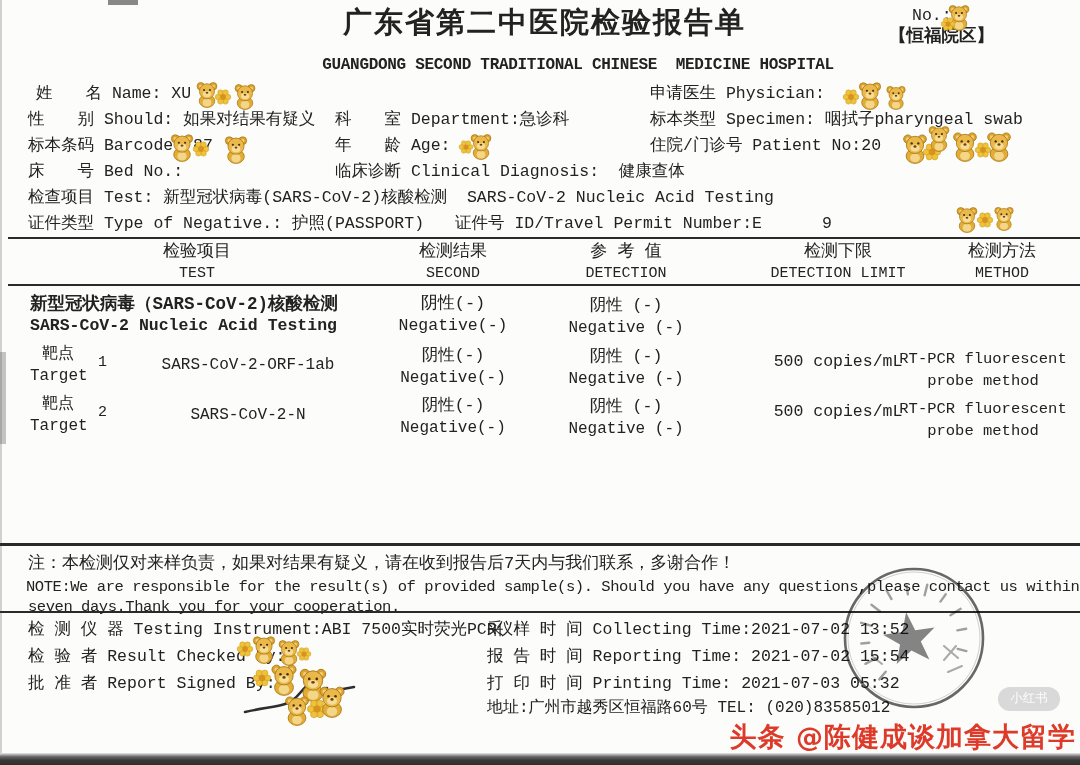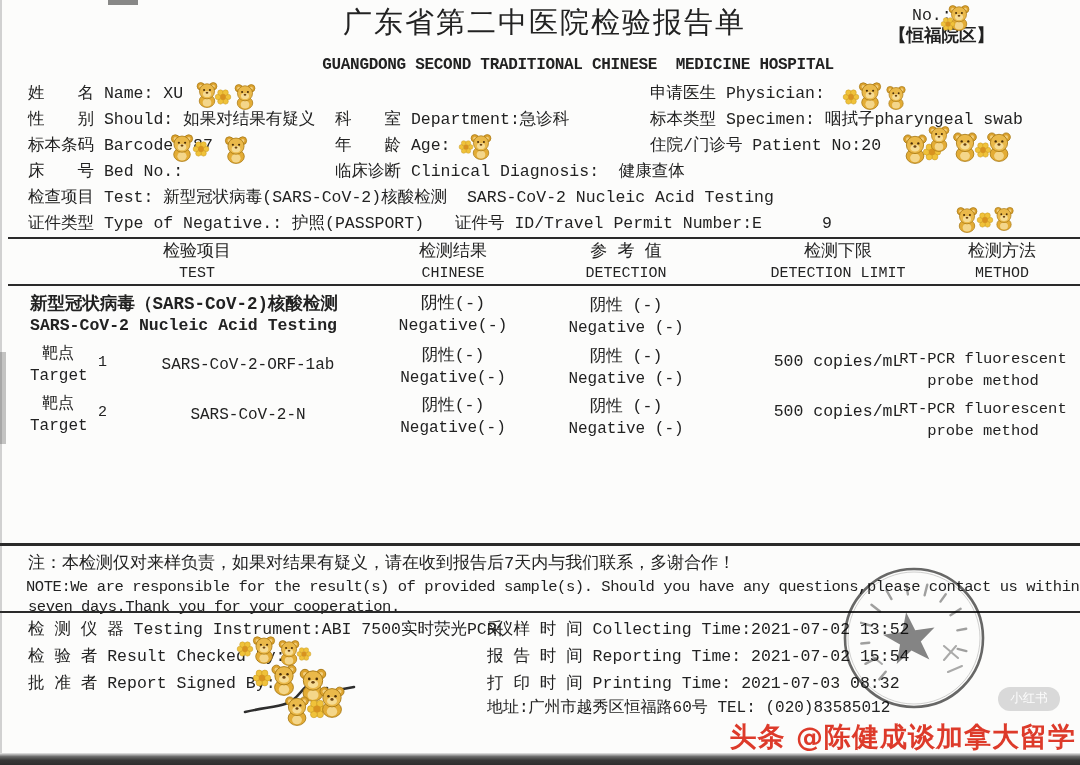--- a/index.html
+++ b/index.html
@@ -2,21 +2,21 @@
 <html><head>
 <meta charset="utf-8">
 <style>
   html,body{margin:0;padding:0;}
   body{background:#888;}
   #page{position:relative;width:1080px;height:765px;background:#fcfcfb;overflow:hidden;
         font-family:"Liberation Mono","DejaVu Sans Mono",monospace;color:#222;}
   .t{position:absolute;white-space:pre;font-size:16.5px;line-height:21px;}
   .ctr{text-align:center;}
   .b{font-weight:700;}
-  .title{font-family:"DejaVu Sans","Liberation Sans",sans-serif;font-weight:400;font-size:29px;letter-spacing:2px;}
+  .title{font-family:"DejaVu Sans","Liberation Sans",sans-serif;font-weight:700;font-size:29px;letter-spacing:2px;}
   .sub{font-weight:700;font-size:16px;letter-spacing:-0.3px;}
   .hl{position:absolute;background:#2a2a2a;}
   .note-en{font-size:15.5px;letter-spacing:-0.45px;}
   .stk{position:absolute;z-index:30;}
   .gap{display:inline-block;}
   .cell{position:absolute;}
   .cell div{line-height:22px;}
   #stamp{position:absolute;left:836px;top:560px;z-index:25;mix-blend-mode:multiply;}
   #wm-toutiao{position:absolute;left:640px;top:719px;width:436px;text-align:right;z-index:40;
       font-family:"DejaVu Sans","Liberation Sans",sans-serif;font-weight:700;font-size:27px;
@@ -60,21 +60,21 @@
         <circle cx="10" cy="10" r="3.2" fill="#d8931f"></circle>
       </symbol>
     </defs>
   </svg>
 
   <div class="t title ctr" style="left:343px;top:12px;width:400px">广东省第二中医院检验报告单</div>
   <div class="t sub" style="left:578px;top:55px;transform:translateX(-50%)">GUANGDONG SECOND TRADITIONAL CHINESE  MEDICINE HOSPITAL</div>
   <div class="t" style="left:912px;top:5px"><span>No.: </span></div>
   <div class="t b" style="left:889px;top:26px;font-size:17.5px">【恒福院区】</div>
 
-  <div class="t" style="left:28px;top:83px"><span>姓　　名 Name: </span><span>XU</span></div>
+  <div class="t" style="left:36px;top:83px"><span>姓　　名 Name: </span><span>XU</span></div>
   <div class="t" style="left:650px;top:83px"><span>申请医生 Physician: </span></div>
 
   <div class="t" style="left:28px;top:109px"><span>性　　别 Should: </span><span>如果对结果有疑义</span></div>
   <div class="t" style="left:335px;top:109px"><span>科　　室 Department:</span><span>急诊科</span></div>
   <div class="t" style="left:650px;top:109px"><span>标本类型 Specimen: </span><span>咽拭子pharyngeal swab</span></div>
 
   <div class="t" style="left:28px;top:135px"><span>标本条码 Barcode:</span><span> 87  3</span></div>
   <div class="t" style="left:335px;top:135px"><span>年　　龄 Age: </span></div>
   <div class="t" style="left:650px;top:135px"><span>住院/门诊号 Patient No:</span><span>20</span><span class="gap" style="width:76px"></span><span>7</span></div>
 
@@ -90,21 +90,21 @@
   <div class="hl" style="left:8px;top:284px;width:1072px;height:2px"></div>
   <div class="hl" style="left:0;top:543px;width:1080px;height:3px"></div>
   <div class="hl" style="left:0;top:611px;width:1080px;height:2px"></div>
 
   <div class="cell ctr" style="left:97px;top:241px;width:200px">
       <div style="font-size:17px">检验项目</div>
       <div style="font-size:15px">TEST</div>
     </div>
   <div class="cell ctr" style="left:353px;top:241px;width:200px">
       <div style="font-size:17px">检测结果</div>
-      <div style="font-size:15px">CHINESE</div>
+      <div style="font-size:15px">SECOND</div>
     </div>
   <div class="cell ctr" style="left:526px;top:241px;width:200px">
       <div style="font-size:17px">参 考 值</div>
       <div style="font-size:15px">DETECTION</div>
     </div>
   <div class="cell ctr" style="left:738px;top:241px;width:200px">
       <div style="font-size:17px">检测下限</div>
       <div style="font-size:15px">DETECTION LIMIT</div>
     </div>
   <div class="cell ctr" style="left:902px;top:241px;width:200px">
@@ -168,21 +168,21 @@
   <div class="t" style="left:28px;top:553px;font-size:17px">注：本检测仅对来样负责，如果对结果有疑义，请在收到报告后7天内与我们联系，多谢合作！</div>
   <div class="t note-en" style="left:26px;top:577px">NOTE:We are responsible for the result(s) of provided sample(s). Should you have any questions,please contact us within</div>
   <div class="t note-en" style="left:28px;top:597px">seven days.Thank you for your cooperation.</div>
 
   <div class="t" style="left:28px;top:619px"><span>检 测 仪 器 Testing Instrument:</span><span>ABI 7500实时荧光PCR仪</span></div>
   <div class="t" style="left:28px;top:646px"><span>检 验 者 Result Checked By:</span></div>
   <div class="t" style="left:28px;top:673px"><span>批 准 者 Report Signed By: </span></div>
 
   <div class="t" style="left:487px;top:619px"><span>采 样 时 间 Collecting Time:</span><span>2021-07-02 13:52</span></div>
   <div class="t" style="left:487px;top:646px"><span>报 告 时 间 Reporting Time: </span><span>2021-07-02 15:54</span></div>
-  <div class="t" style="left:487px;top:673px"><span>打 印 时 间 Printing Time: </span><span>2021-07-03 08:32</span></div>
+  <div class="t" style="left:487px;top:673px"><span>打 印 时 间 Printing Time: </span><span>2021-07-03 05:32</span></div>
   <div class="t" style="left:487px;top:698px;font-size:16px"><span>地址:</span><span>广州市越秀区恒福路60号 TEL: (020)83585012</span></div>
 
   <svg style="position:absolute;left:232px;top:655px;z-index:20" width="130" height="68" viewBox="0 0 130 68">
     <path d="M 13 57 C 42 50 55 54 68 38 C 76 28 90 20 84 31 C 80 39 88 36 95 33" fill="none" stroke="#2e2e2e" stroke-width="2.6" stroke-linecap="round"></path>
     <path d="M 100 36 L 122 32" fill="none" stroke="#2e2e2e" stroke-width="2.6" stroke-linecap="round"></path>
   </svg>
 
   <svg class="stk" style="left:946px;top:3px;width:26px;height:28px">
       <use href="#bear"></use>
     </svg>

